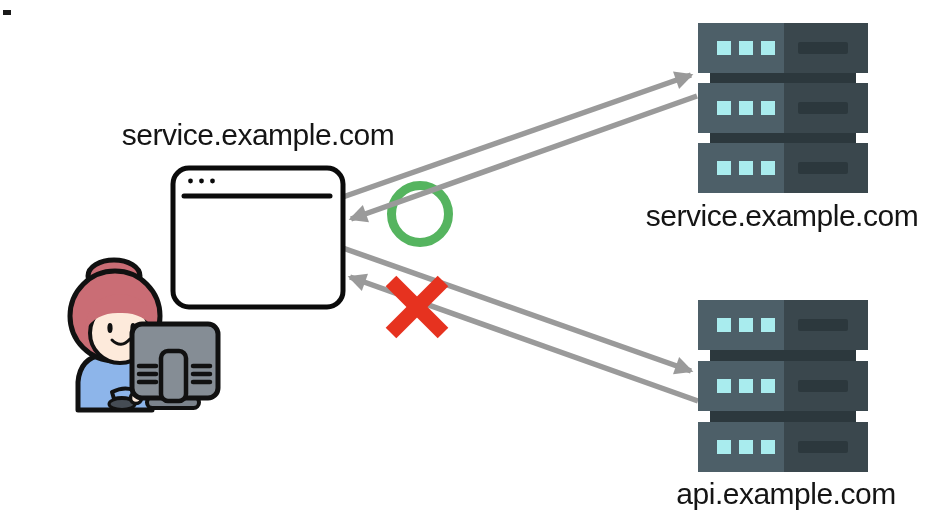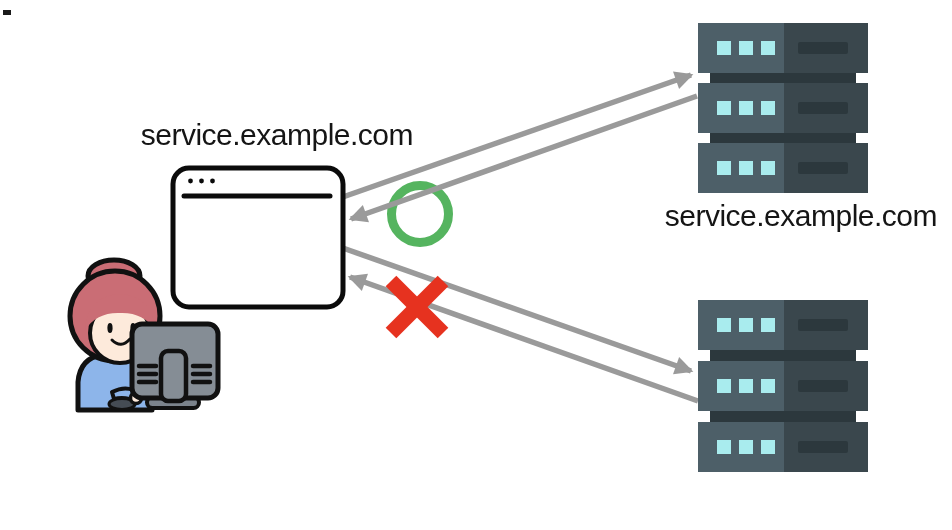--- a/index.html
+++ b/index.html
@@ -2,21 +2,21 @@
 <html><head>
 <meta charset="utf-8">
 <style>
   html,body { margin:0; padding:0; background:#ffffff; }
   .stage {
     position:relative; width:952px; height:530px; background:#ffffff;
     overflow:hidden; font-family:"Liberation Sans", sans-serif;
   }
   .stage svg { position:absolute; left:0; top:0; }
   .label {
-    position:absolute; width:310px; text-align:right;
+    position:absolute; width:310px; text-align:center;
     font-size:30px; line-height:33px; color:#151515; letter-spacing:-0.5px;
     font-family:"Liberation Sans", sans-serif; white-space:nowrap;
   }
   #lbl-browser { left:103px; top:118px; }
   #lbl-top     { left:627px; top:199px; }
   #lbl-bottom  { left:631px; top:477px; }
 </style>
 </head>
 <body>
 
@@ -106,13 +106,14 @@
       <use href="#server-unit" x="698" y="361"></use>
       <rect x="710" y="411" width="146" height="11" fill="#2c383d"></rect>
       <use href="#server-unit" x="698" y="422"></use>
     </g>
   </svg>
 
   <div class="label" id="lbl-browser">service.example.com</div>
 
   <div class="label" id="lbl-top">service.example.com</div>
 
+  <div class="label" id="lbl-bottom">api.example.com</div>
 </div>
 
 </body></html>

